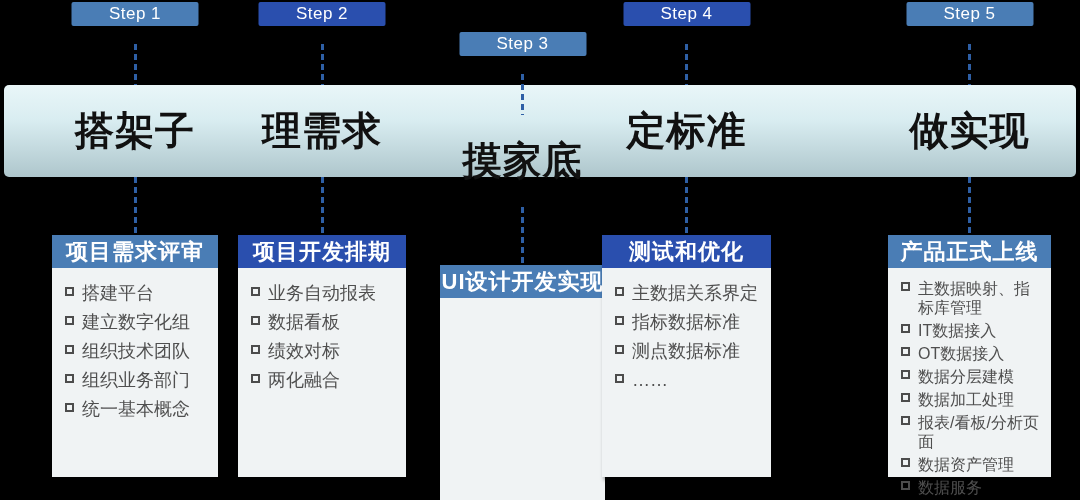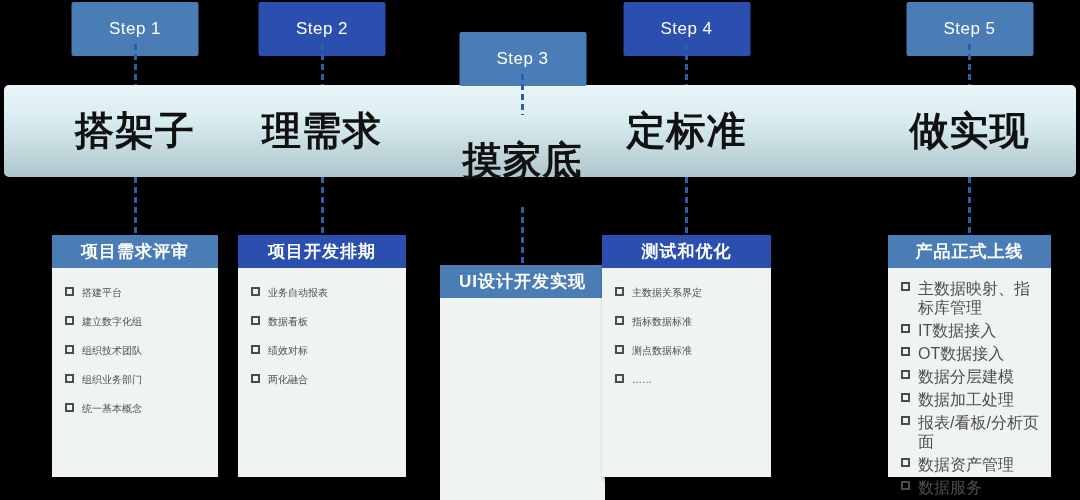--- a/index.html
+++ b/index.html
@@ -45,21 +45,21 @@
   .col:nth-child(1) { left: 52px;  width: 166px; }
   .col:nth-child(2) { left: 238px; width: 168px; }
   .col:nth-child(3) { left: 440px; width: 165px; margin-top: 30px; }
   .col:nth-child(4) { left: 602px; width: 169px; }
   .col:nth-child(5) { left: 888px; width: 163px; }
 
   .step-btn {
     position: absolute;
     top: 2px; left: 50%;
     transform: translateX(-50%);
-    width: 127px; height: 54px;
+    width: 127px; height: 24px;
     border: none;
     border-radius: 2px;
     background: var(--step-light);
     display: flex; align-items: center; justify-content: center;
     cursor: pointer;
     padding: 0;
   }
   .col.dark .step-btn { background: var(--step-dark); }
   .step-label {
     color: var(--header-text);
@@ -93,36 +93,36 @@
     position: absolute;
     top: 235px; bottom: 23px;
     left: 0; right: 0;
     background: var(--card-body);
     box-shadow: 2px 3px 4px rgba(0,0,0,0.45);
   }
   .card-header {
     height: 33px;
     background: var(--step-light);
     color: var(--header-text);
-    font-size: 17px;
+    font-size: 22px;
     font-weight: bold;
     letter-spacing: 1px;
     display: flex; align-items: center; justify-content: center;
   }
   .col.dark .card-header { background: var(--step-dark); }
 
   ul.card-list {
     list-style: none;
     margin: 0;
     padding: 15px 6px 0 13px;
   }
   .card-list li {
     display: flex;
     align-items: flex-start;
-    font-size: 10px;
+    font-size: 18px;
     line-height: 20px;
     margin-bottom: 9px;
     color: var(--card-text);
   }
   .bullet {
     width: 9px; height: 9px;
     border: 2px solid #4c4c4c;
     background: transparent;
     margin: 4px 8px 0 0;
     flex: none;

